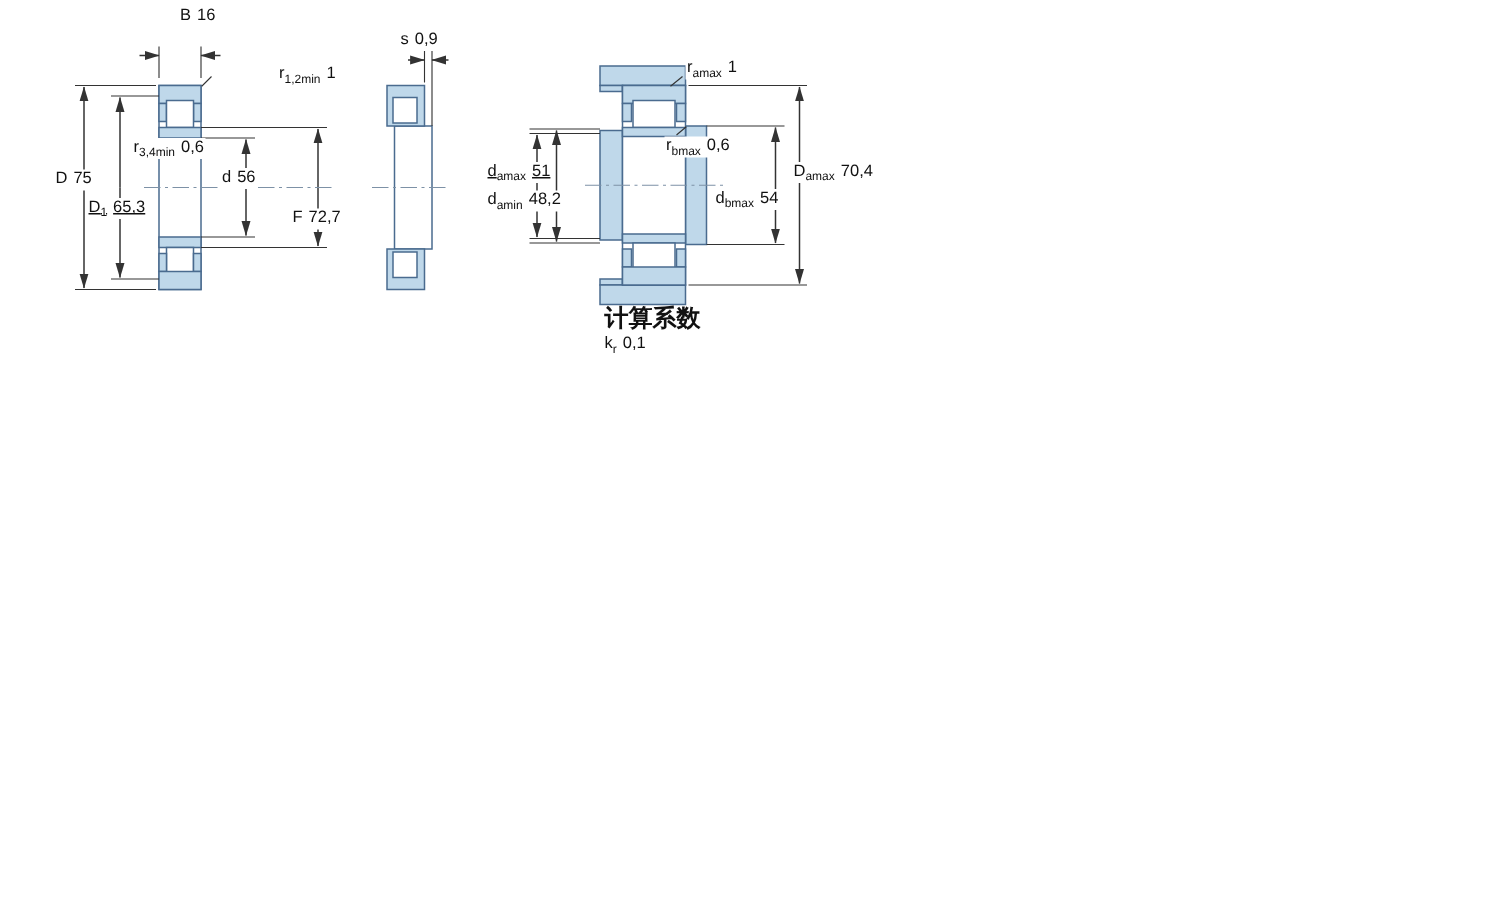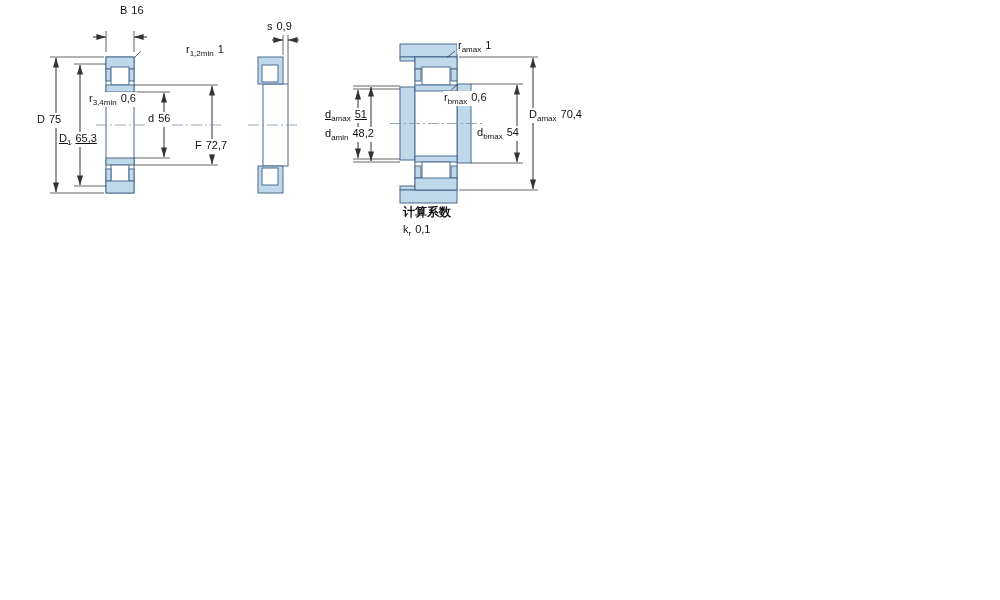--- a/index.html
+++ b/index.html
@@ -21,21 +21,21 @@
   .pw{fill:#ffffff;stroke:var(--c-part-stroke,#4a6b8f);stroke-width:1;}
   .dim{stroke:var(--c-dimension-lines,#333);stroke-width:1;fill:none;}
   .ext{stroke:var(--c-dimension-lines,#333);stroke-width:0.75;fill:none;}
   .cl{stroke:#7d91a6;stroke-width:0.8;fill:none;stroke-dasharray:11 3 2 3;}
   .lbl{
     position:absolute;font-size:11px;line-height:13px;color:var(--c-text,#111);
     background:var(--c-background,#fff);white-space:nowrap;padding:0 1px;
   }
   .lbl sub{font-size:8px;line-height:1;}
   .lbl .val{margin-left:4px;}
-  .heading{font-weight:bold;font-size:12px;}
+  .heading{font-weight:bold;font-size:16px;}
 </style>
 </head>
 <body>
 
 <div id="stage">
 
   <svg id="drawing" width="1000" height="600" viewBox="0 0 1000 600">
     <defs>
       <marker id="arr" viewBox="0 0 10 8" refX="9.6" refY="4" markerWidth="10" markerHeight="8" orient="auto" markerUnits="userSpaceOnUse">
         <path d="M0 1 L10 4 L0 7 Z" fill="#333333"></path>

